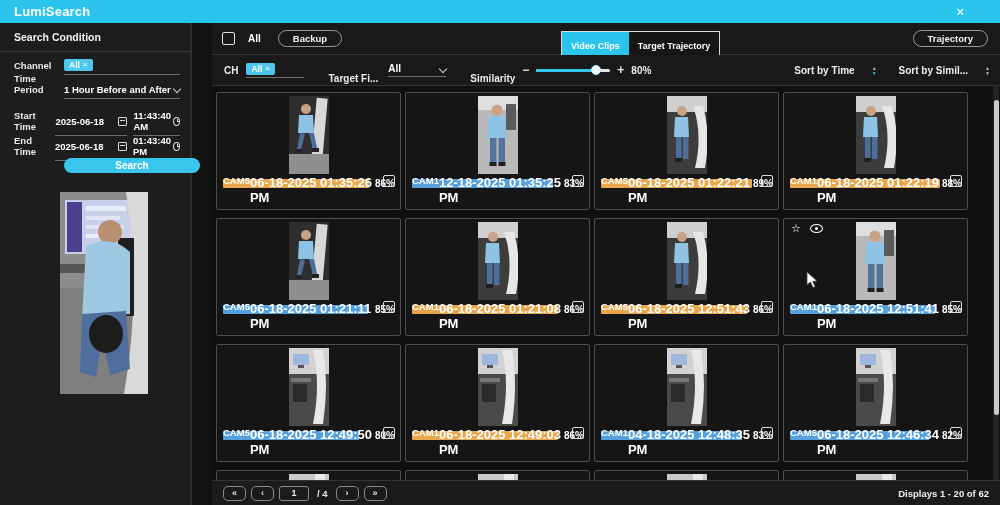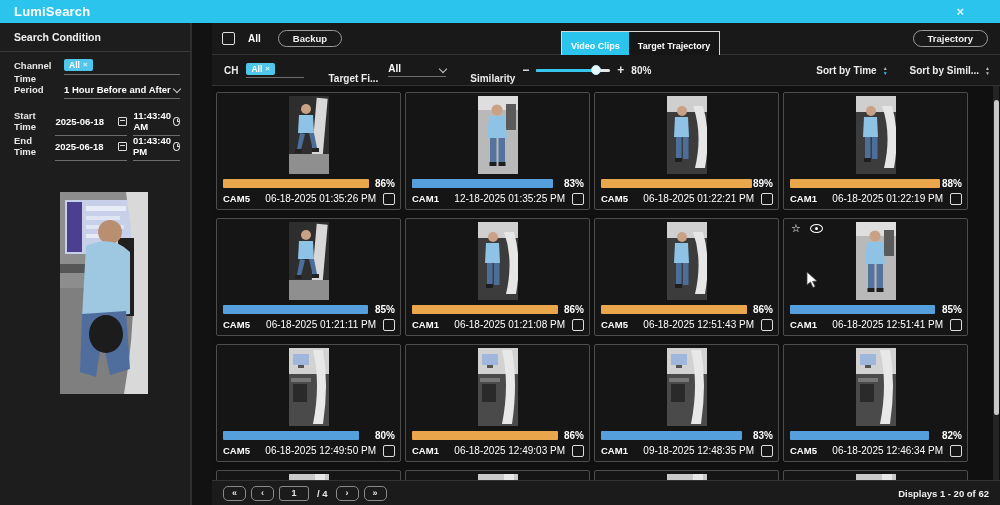--- a/index.html
+++ b/index.html
@@ -45,36 +45,36 @@
   .filterbar{height:31px;background:#191919;border-bottom:1px solid #323232;display:flex;align-items:center;padding:0 12px;position:relative;font-size:10px;font-weight:700;color:#ececec;}
   .chip-field{width:58px;border-bottom:1px solid #6d6d6d;padding-bottom:2px;margin-left:8px;display:flex;}
   .dd-field{width:58px;border-bottom:1px solid #6d6d6d;padding-bottom:2px;margin-left:10px;display:flex;align-items:flex-end;color:#fff;}
   .ml{margin-left:24px;margin-top:16px;}
   .pm{font-size:12px;font-weight:700;color:#e8e8e8;margin:0 7px;}
   .slider{position:relative;width:74px;height:10px;}
   .slider .track{position:absolute;left:0;right:0;top:4px;height:2.5px;background:#e6e6e6;border-radius:2px;}
   .slider .fill{position:absolute;left:0;top:4px;height:2.5px;background:#35C7EE;border-radius:2px;}
   .slider .thumb{position:absolute;top:0;width:10px;height:10px;border-radius:50%;background:#eafaff;border:1px solid #bfeefc;transform:translateX(-5px);}
   .sorts{position:absolute;right:10px;top:0;height:31px;display:flex;align-items:center;gap:22px;}
-  .sort{display:flex;align-items:center;gap:6px;}
+  .sort{display:flex;align-items:center;gap:17px;}
   .arrows{display:flex;flex-direction:column;line-height:5px;}
   .arrows span{font-size:5px;color:#b5b5b5;}
   .arrows span.cyan{color:#35C7EE;}
 
   
   .grid{position:absolute;left:4px;top:63px;width:752px;bottom:25px;overflow:hidden;display:flex;flex-wrap:wrap;gap:8px 4px;align-content:flex-start;padding-top:6px;}
   .card{position:relative;width:185px;height:118px;background:#151515;border:1px solid #4d4d4d;border-radius:2px;flex:none;}
   .thumb{position:absolute;top:3px;left:50%;transform:translateX(-50%);width:40px;height:78px;overflow:hidden;background:#2a2a2a;}
   .thumb svg{display:block;width:100%;height:100%;}
   .bar-row{position:absolute;left:6px;right:5px;top:85px;display:flex;align-items:center;}
   .bar-fill{height:9px;border-radius:1px;}
   .pct{margin-left:auto;font-size:10px;font-weight:700;color:#fff;}
   .card-footer{position:absolute;left:6px;right:5px;bottom:4px;display:flex;align-items:flex-start;}
   .cam{font-size:9.5px;font-weight:700;color:#fff;}
-  .ts{margin-left:auto;font-size:10px;font-weight:400;color:#fff;margin-right:7px;}
+  .ts{margin-left:auto;font-size:13px;font-weight:700;color:#fff;margin-right:7px;}
   .cb-sm{width:12px;height:12px;border:1.5px solid #dedede;border-radius:2px;flex:none;}
   .overlay{position:absolute;top:4px;left:7px;display:none;gap:9px;align-items:center;z-index:2;}
   .overlay .star{color:#fff;font-size:11px;line-height:11px;}
   .eye{width:13px;height:9px;border:1.3px solid #fff;border-radius:50%;display:flex;align-items:center;justify-content:center;background:#1a1a1a;}
   .eye .pupil{width:3.5px;height:3.5px;border-radius:50%;background:#fff;}
   .cursor{position:absolute;left:22px;top:52px;display:none;z-index:3;}
 
   
   .vscroll{position:absolute;right:1px;top:63px;bottom:25px;width:6px;background:#242424;}
   .vscroll .vthumb{position:absolute;left:0.5px;right:0.5px;top:14px;height:80%;background:#c9c9c9;border-radius:3px;}
@@ -142,20 +142,21 @@
           <span>2025-06-18</span>
           <span class="icon-cal"></span>
         </div>
         <div class="ufield">
           <span>01:43:40 PM</span>
           <span class="icon-clock"></span>
         </div>
       </div>
     </div>
 
+    <div class="search-btn">Search</div>
 
     <div class="ref-img">
       <svg viewBox="0 0 88 202" preserveAspectRatio="none">
         <rect width="88" height="202" fill="#7f7f7f"></rect>
         <rect width="88" height="96" fill="#8d8d8d"></rect>
         <rect x="5" y="8" width="68" height="54" fill="#c7d0e8"></rect>
         <rect x="7" y="10" width="15" height="50" fill="#4d3f8f"></rect>
         <rect x="26" y="14" width="40" height="5" fill="#e8ecf6"></rect>
         <rect x="26" y="24" width="34" height="4" fill="#dfe5f2"></rect>
         <rect x="26" y="33" width="38" height="4" fill="#dfe5f2"></rect>
@@ -507,21 +508,21 @@
               <rect x="2" y="30" width="20" height="4" fill="#777"></rect>
               <rect x="4" y="36" width="14" height="18" fill="#2a2a2a"></rect>
             </svg>
           </div>
     <div class="bar-row">
       <div class="bar-fill" style="width: 141.1px; background: rgb(85, 160, 220);"></div>
       <span class="pct">83%</span>
     </div>
     <div class="card-footer">
       <span class="cam">CAM1</span>
-      <span class="ts">09-18-2025 12:48:35 PM</span>
+      <span class="ts">04-18-2025 12:48:35 PM</span>
       <span class="cb-sm"></span>
     </div>
 
   </div>
 
   <div class="card">
 
     <div class="thumb">
             <svg viewBox="0 0 40 78" preserveAspectRatio="none">
               <rect width="40" height="78" fill="#4a4a4a"></rect>

